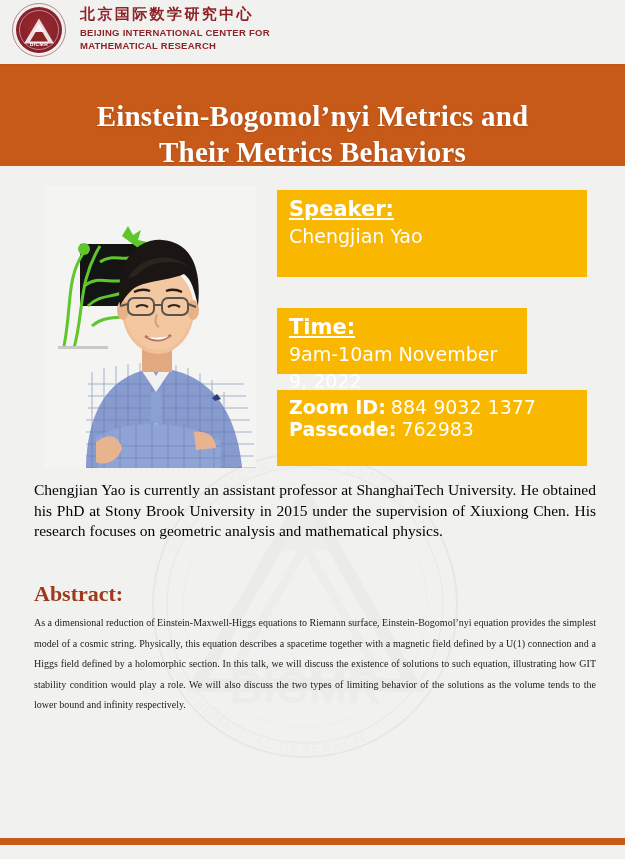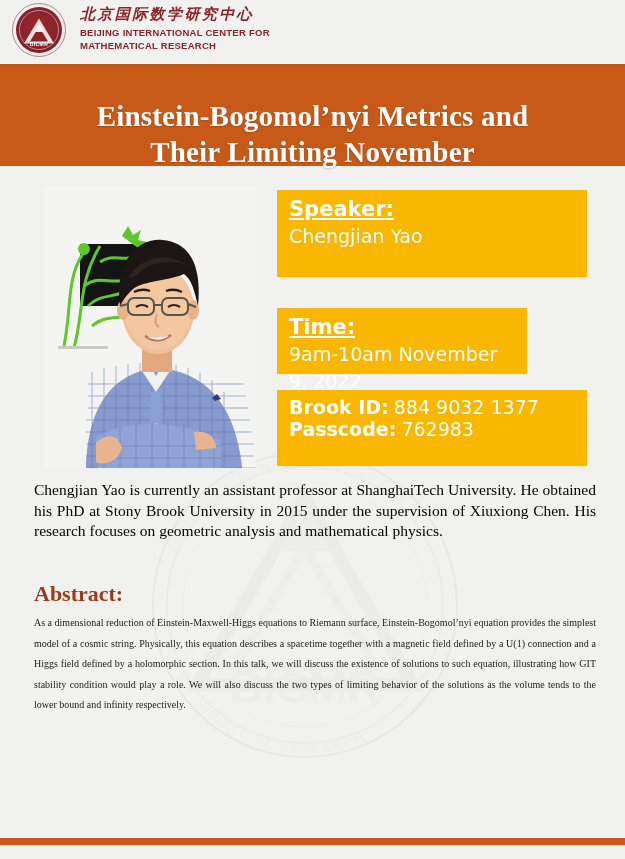--- a/index.html
+++ b/index.html
@@ -59,21 +59,20 @@
   .logo .arcs{
     position:absolute;left:6px;top:6px;right:6px;bottom:6px;
     border-radius:50%;
     border:1px solid rgba(255,255,255,0.45);
   }
   .header-cn{
     position:absolute;left:80px;top:5px;
     font-family:"DejaVu Sans", sans-serif;
     font-size:15px;font-weight:bold;color:#8e2327;
     letter-spacing:2.4px;
-    font-style:italic;
   }
   .header-en{
     position:absolute;left:80px;top:26px;
     font-family:"Liberation Sans", sans-serif;
     font-size:9.5px;font-weight:bold;color:#8e2327;
     letter-spacing:.25px;line-height:13px;
     width:300px;
   }
   .header-rule{
     position:absolute;left:0;top:64px;width:625px;height:2px;
@@ -184,21 +183,21 @@
     <div class="header-en">
       <div>BEIJING INTERNATIONAL CENTER FOR</div>
       <div>MATHEMATICAL RESEARCH</div>
     </div>
   </div>
   <div class="header-rule"></div>
 
   <div class="title-banner">
     <div class="title-text">
       <div>Einstein-Bogomol’nyi Metrics and</div>
-      <div>Their Limiting November</div>
+      <div>Their Metrics Behaviors</div>
     </div>
   </div>
 
   <svg class="watermark" viewBox="0 0 340 340">
     <defs>
       <path id="wmArcTop" d="M 170 170 m -140 0 a 140 140 0 1 1 280 0" fill="none"></path>
       <path id="wmArcBot" d="M 170 170 m -148 0 a 148 148 0 1 0 296 0" fill="none"></path>
     </defs>
     <circle cx="170" cy="170" r="152" fill="none" stroke="#e2e2e0" stroke-width="2"></circle>
     <circle cx="170" cy="170" r="138" fill="none" stroke="#e6e6e4" stroke-width="1.5"></circle>
@@ -320,21 +319,21 @@
     <div class="ib-strong">Chengjian Yao</div>
   </div>
 
   <div class="infobox" id="box-time">
     <div><span class="ib-head">Time:</span></div>
     <div class="ib-reg">9am-10am  November 9, 2022</div>
   </div>
 
   <div class="infobox" id="box-zoom">
     <div class="ib-line">
-      <span class="lbl">Brook ID</span><span class="lbl">:</span>
+      <span class="lbl">Zoom ID</span><span class="lbl">:</span>
       <span class="val">884 9032 1377</span>
     </div>
     <div class="ib-line">
       <span class="lbl">Passcode</span><span class="lbl">:</span>
       <span class="val">762983</span>
     </div>
   </div>
 
   <div class="bio">Chengjian Yao is currently an assistant professor at ShanghaiTech University. He obtained his PhD at Stony Brook University in 2015 under the supervision of Xiuxiong Chen. His research focuses on geometric analysis and mathematical physics.</div>
 

